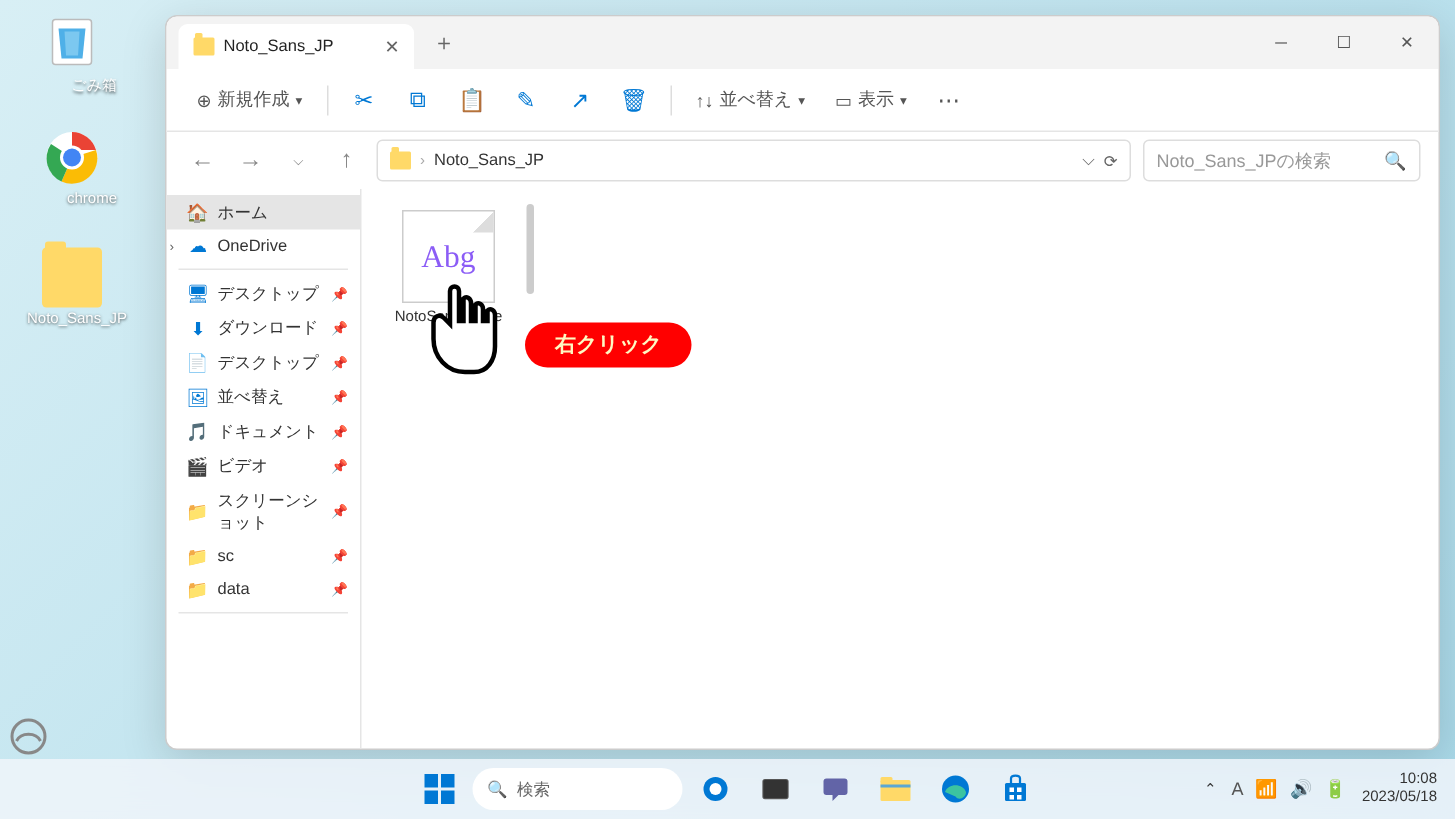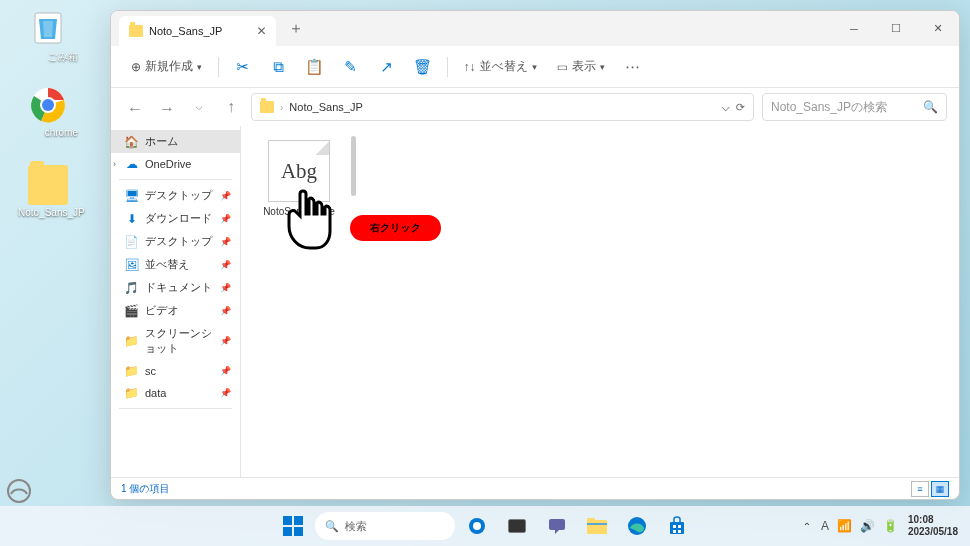--- a/index.html
+++ b/index.html
@@ -54,43 +54,43 @@
 .sb-chevron { position: absolute; left: 2px; font-size: 9px; color: #666; }
 .sb-sep { height: 1px; background: #e5e5e5; margin: 4px 8px; }
 
 .scrollbar-fake { position: absolute; top: 125px; left: 240px; width: 5px; height: 60px; background: #ccc; border-radius: 3px; }
 
 
 .content { flex: 1; padding: 14px 18px; position: relative; }
 .file-item { width: 80px; text-align: center; cursor: pointer; }
 .file-thumb { width: 62px; height: 62px; border: 1px solid #ccc; background: #fff; display: flex; align-items: center; justify-content: center; margin: 0 auto 4px; position: relative; }
 .file-thumb::after { content: ""; position: absolute; top: 0; right: 0; width: 14px; height: 14px; background: linear-gradient(135deg, transparent 50%, #ddd 50%); }
-.file-thumb-text { font-size: 21px; color: #404040; font-family: serif; }
+.file-thumb-text { font-size: 21px; color: #8b5cf6; font-family: serif; }
 .file-label { font-size: 10px; color: #333; word-break: break-all; }
 
 
 .cursor-hand { position: absolute; top: 186px; left: 280px; width: 55px; height: 70px; pointer-events: none; }
 
 
-.callout { position: absolute; top: 215px; left: 350px; background: #ff0000; color: #000000; font-size: 10px; font-weight: bold; padding: 6px 20px; border-radius: 16px; pointer-events: none; }
+.callout { position: absolute; top: 215px; left: 350px; background: #ff0000; color: #fef9c3; font-size: 14px; font-weight: bold; padding: 6px 20px; border-radius: 16px; pointer-events: none; }
 
 
 .statusbar { height: 22px; border-top: 1px solid #e5e5e5; display: flex; align-items: center; padding: 0 10px; font-size: 10px; color: #0066cc; }
 .statusbar .view-icons { margin-left: auto; display: flex; gap: 2px; }
 .statusbar .vi { width: 18px; height: 16px; border: 1px solid #bbb; display: flex; align-items: center; justify-content: center; font-size: 9px; cursor: pointer; }
 .statusbar .vi.active { background: #cce5ff; border-color: #0078d4; }
 
 
 .taskbar { position: absolute; bottom: 0; left: 0; right: 0; height: 40px; background: rgba(240,245,250,0.85); backdrop-filter: blur(10px); display: flex; align-items: center; padding: 0 12px; }
 .tb-center { position: absolute; left: 50%; transform: translateX(-50%); display: flex; align-items: center; gap: 4px; }
 .task-item { width: 36px; height: 36px; display: flex; align-items: center; justify-content: center; border-radius: 4px; cursor: pointer; }
 .task-search { width: 140px; height: 28px; background: #fff; border-radius: 14px; display: flex; align-items: center; padding: 0 10px; gap: 6px; font-size: 11px; color: #666; }
 .tray { margin-left: auto; display: flex; align-items: center; gap: 10px; font-size: 10px; color: #333; }
 .tray-icons { display: flex; gap: 8px; color: #555; font-size: 12px; }
-.clock { line-height: 1.2; font-weight: bold; }
+.clock { text-align: right; line-height: 1.2; }
 
 .edge-glyph { position: absolute; bottom: 42px; left: 6px; width: 26px; height: 26px; }
 
 svg { display: block; }
 </style>
 </head>
 <body>
 
 <div class="desktop-icon recycle-bin">
   <div class="icon-img">
@@ -265,27 +265,20 @@
         <div class="file-thumb">
           <span class="file-thumb-text">Abg</span>
         </div>
         <div class="file-label">NotoSansJP-Reg...</div>
       </div>
     </div>
   </div>
 
   <div class="scrollbar-fake"></div>
 
-  <div class="statusbar">
-    <span>1 個の項目</span>
-    <div class="view-icons">
-      <div class="vi">≡</div>
-      <div class="vi active">▦</div>
-    </div>
-  </div>
 </div>
 
 <svg class="cursor-hand" viewBox="0 0 55 70">
   <path d="M20 8 L20 30 L16 26 C13 23 9 25 9 29 L9 40 C9 52 18 62 30 62 L36 62 C45 62 50 54 50 45 L50 24 C50 21 47 19 45 21 L45 28 L42 28 L42 20 C42 17 39 15 37 17 L37 28 L34 28 L34 16 C34 13 31 11 29 13 L29 28 L26 28 L26 8 C26 4 20 4 20 8 Z" fill="#fff" stroke="#000" stroke-width="3"></path>
 </svg>
 
 <div class="callout">
   <span>右クリック</span>
 </div>
 

